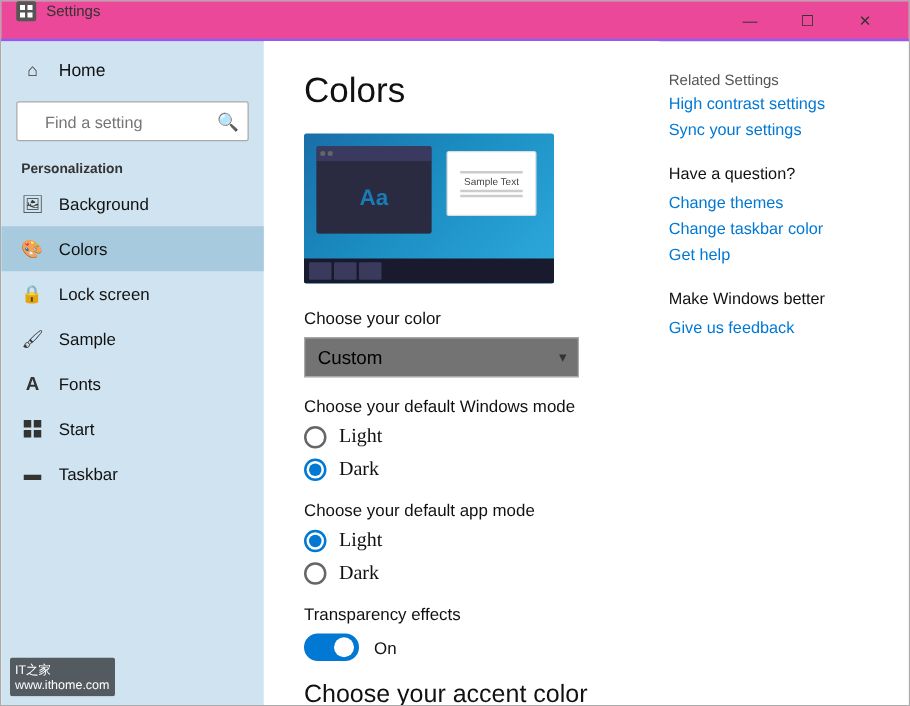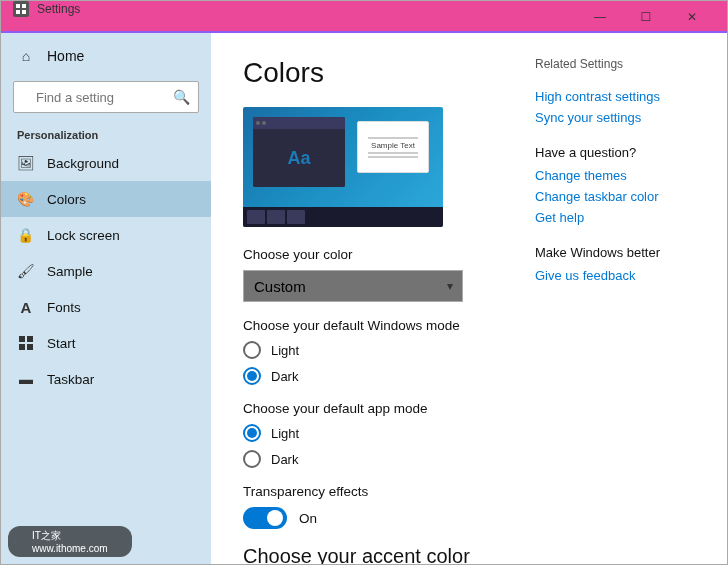--- a/index.html
+++ b/index.html
@@ -341,22 +341,23 @@
 
     .radio-circle.checked::after {
       content: '';
       width: 10px;
       height: 10px;
       border-radius: 50%;
       background: #0078d4;
     }
 
     .radio-label {
-      font-size: 13px;
-      color: #111;
+      font-size: 16px;
+      color: #111;
+      font-family: Liberation Serif, serif;
     }
 
     .transparency-row {
       display: flex;
       align-items: center;
       gap: 12px;
     }
 
     .toggle-switch {
       width: 44px;
@@ -398,21 +399,21 @@
       background: #fff;
     }
 
     .panel-section {
       margin-bottom: 20px;
     }
 
     .panel-section-title {
       font-size: 12px;
       color: #555;
-      margin-bottom: 18px;
+      margin-bottom: 4px;
       font-weight: 400;
     }
 
     .panel-link {
       display: block;
       font-size: 13px;
       color: #0078d4;
       cursor: pointer;
       margin-bottom: 6px;
       text-decoration: none;
@@ -425,22 +426,22 @@
       font-weight: 400;
     }
 
     .watermark {
       position: absolute;
       bottom: 8px;
       left: 8px;
       background: rgba(0,0,0,0.6);
       color: #fff;
       font-size: 10px;
-      padding: 3px 24px;
-      border-radius: 12px;
+      padding: 3px 4px;
+      border-radius: 2px;
       pointer-events: none;
     }
   </style>
 </head>
 <body>
 
 <div class="window">
 
   <div class="title-bar">
     <div class="title-bar-left">

